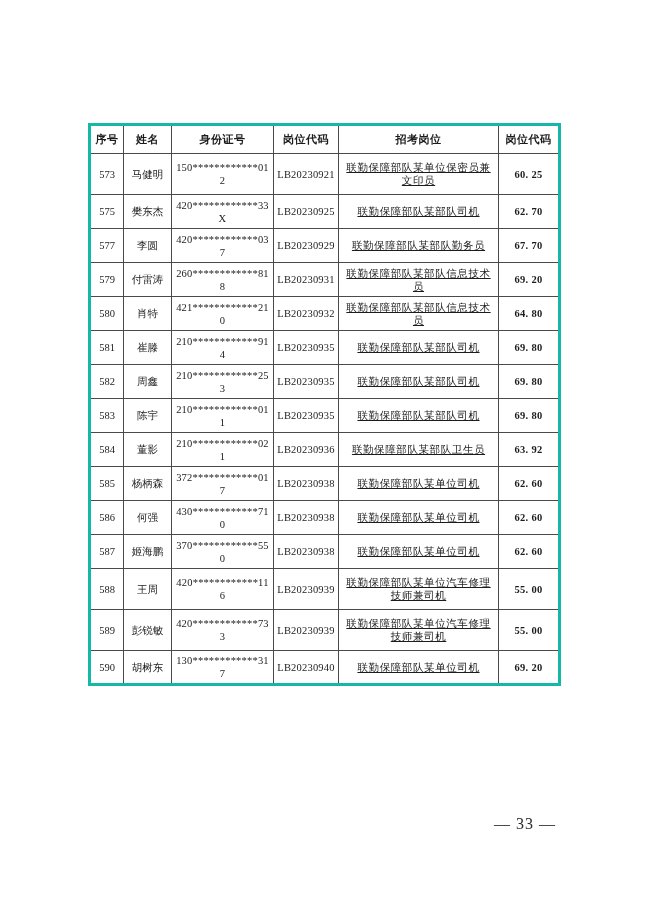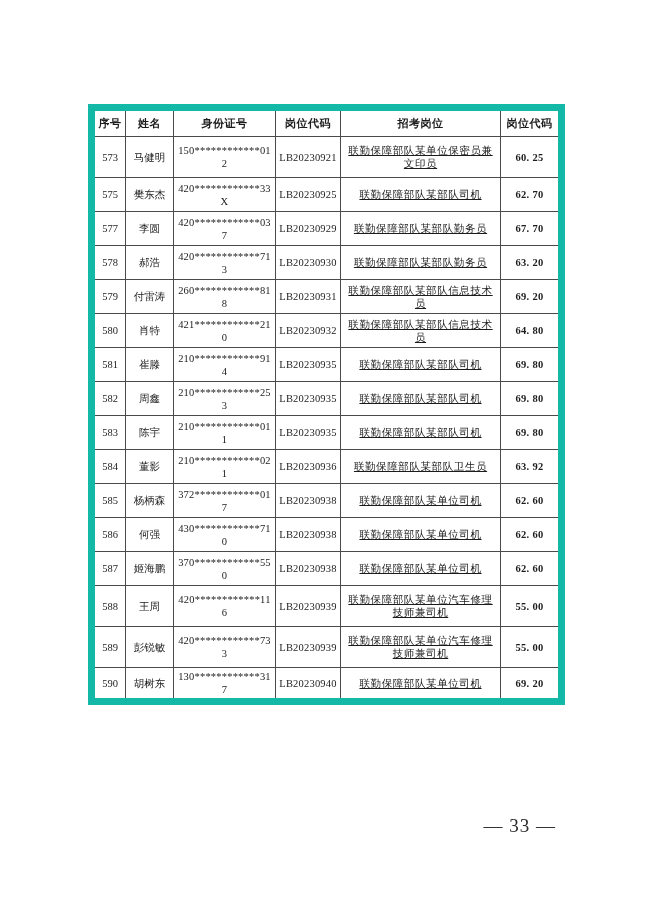--- a/index.html
+++ b/index.html
@@ -17,25 +17,25 @@
   }
   .page {
     position: relative;
     width: 650px;
     height: 919px;
     background: #ffffff;
   }
   table.score-table {
     position: absolute;
     left: 88px;
-    top: 104px;
+    top: 123px;
     width: 470px;
     border-collapse: collapse;
     table-layout: fixed;
-    border: 7px solid #14b8a6;
+    border: 3px solid #14b8a6;
   }
   table.score-table th,
   table.score-table td {
     border: 1px solid #4a4a4a;
     font-size: 10.5px;
     line-height: 13px;
     text-align: center;
     vertical-align: middle;
     padding: 2px 2px;
     overflow: hidden;
@@ -61,21 +61,21 @@
     letter-spacing: 0.2px;
   }
   td.c-score {
     letter-spacing: 0.3px;
     font-weight: bold;
   }
   .page-footer {
     position: absolute;
     top: 815px;
     right: 94px;
-    font-size: 19px;
+    font-size: 16px;
     letter-spacing: 1px;
     color: #2a2a2a;
     white-space: nowrap;
   }
 </style>
 </head>
 <body>
 
 <div class="page">
 
@@ -117,28 +117,20 @@
         </tr>
         <tr>
           <td class="c-no">577</td>
           <td class="c-name">李圆</td>
           <td class="c-id">420************037</td>
           <td class="c-code">LB20230929</td>
           <td class="c-pos">联勤保障部队某部队勤务员</td>
           <td class="c-score">67. 70</td>
         </tr>
         <tr>
-          <td class="c-no">578</td>
-          <td class="c-name">郝浩</td>
-          <td class="c-id">420************713</td>
-          <td class="c-code">LB20230930</td>
-          <td class="c-pos">联勤保障部队某部队勤务员</td>
-          <td class="c-score">63. 20</td>
-        </tr>
-        <tr>
           <td class="c-no">579</td>
           <td class="c-name">付雷涛</td>
           <td class="c-id">260************818</td>
           <td class="c-code">LB20230931</td>
           <td class="c-pos">联勤保障部队某部队信息技术员</td>
           <td class="c-score">69. 20</td>
         </tr>
         <tr>
           <td class="c-no">580</td>
           <td class="c-name">肖特</td>

